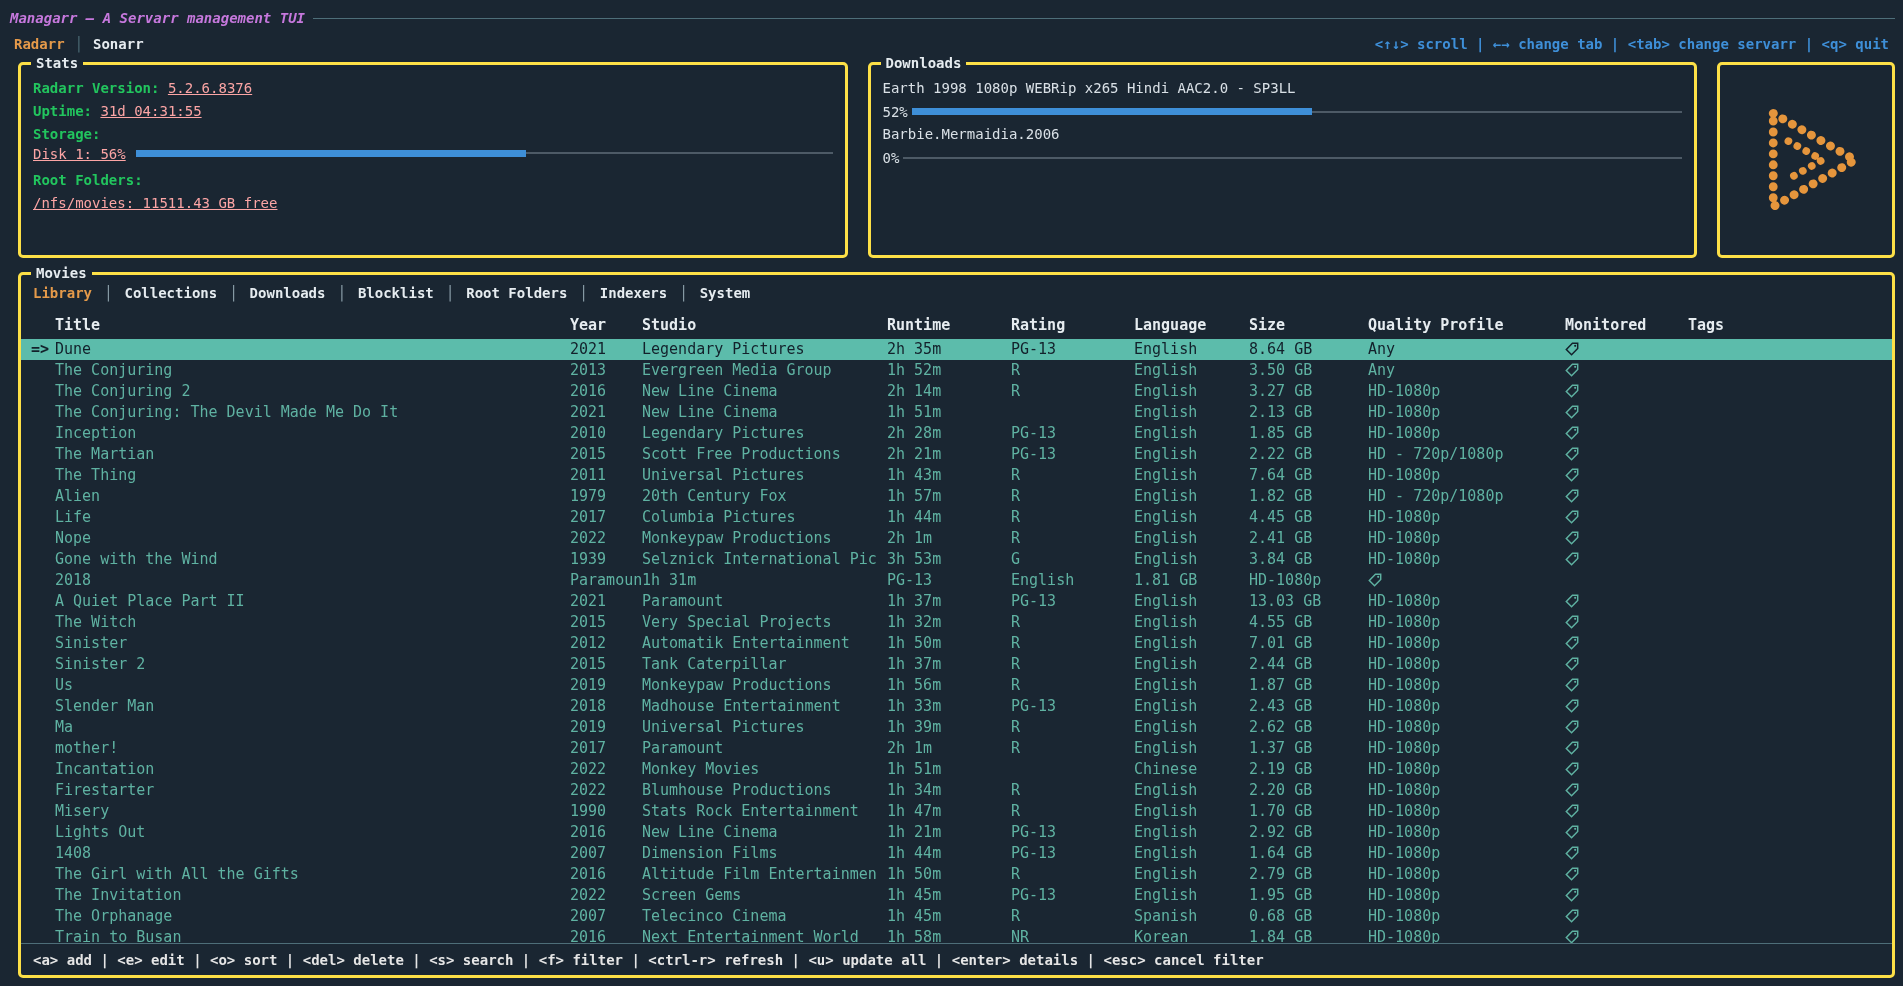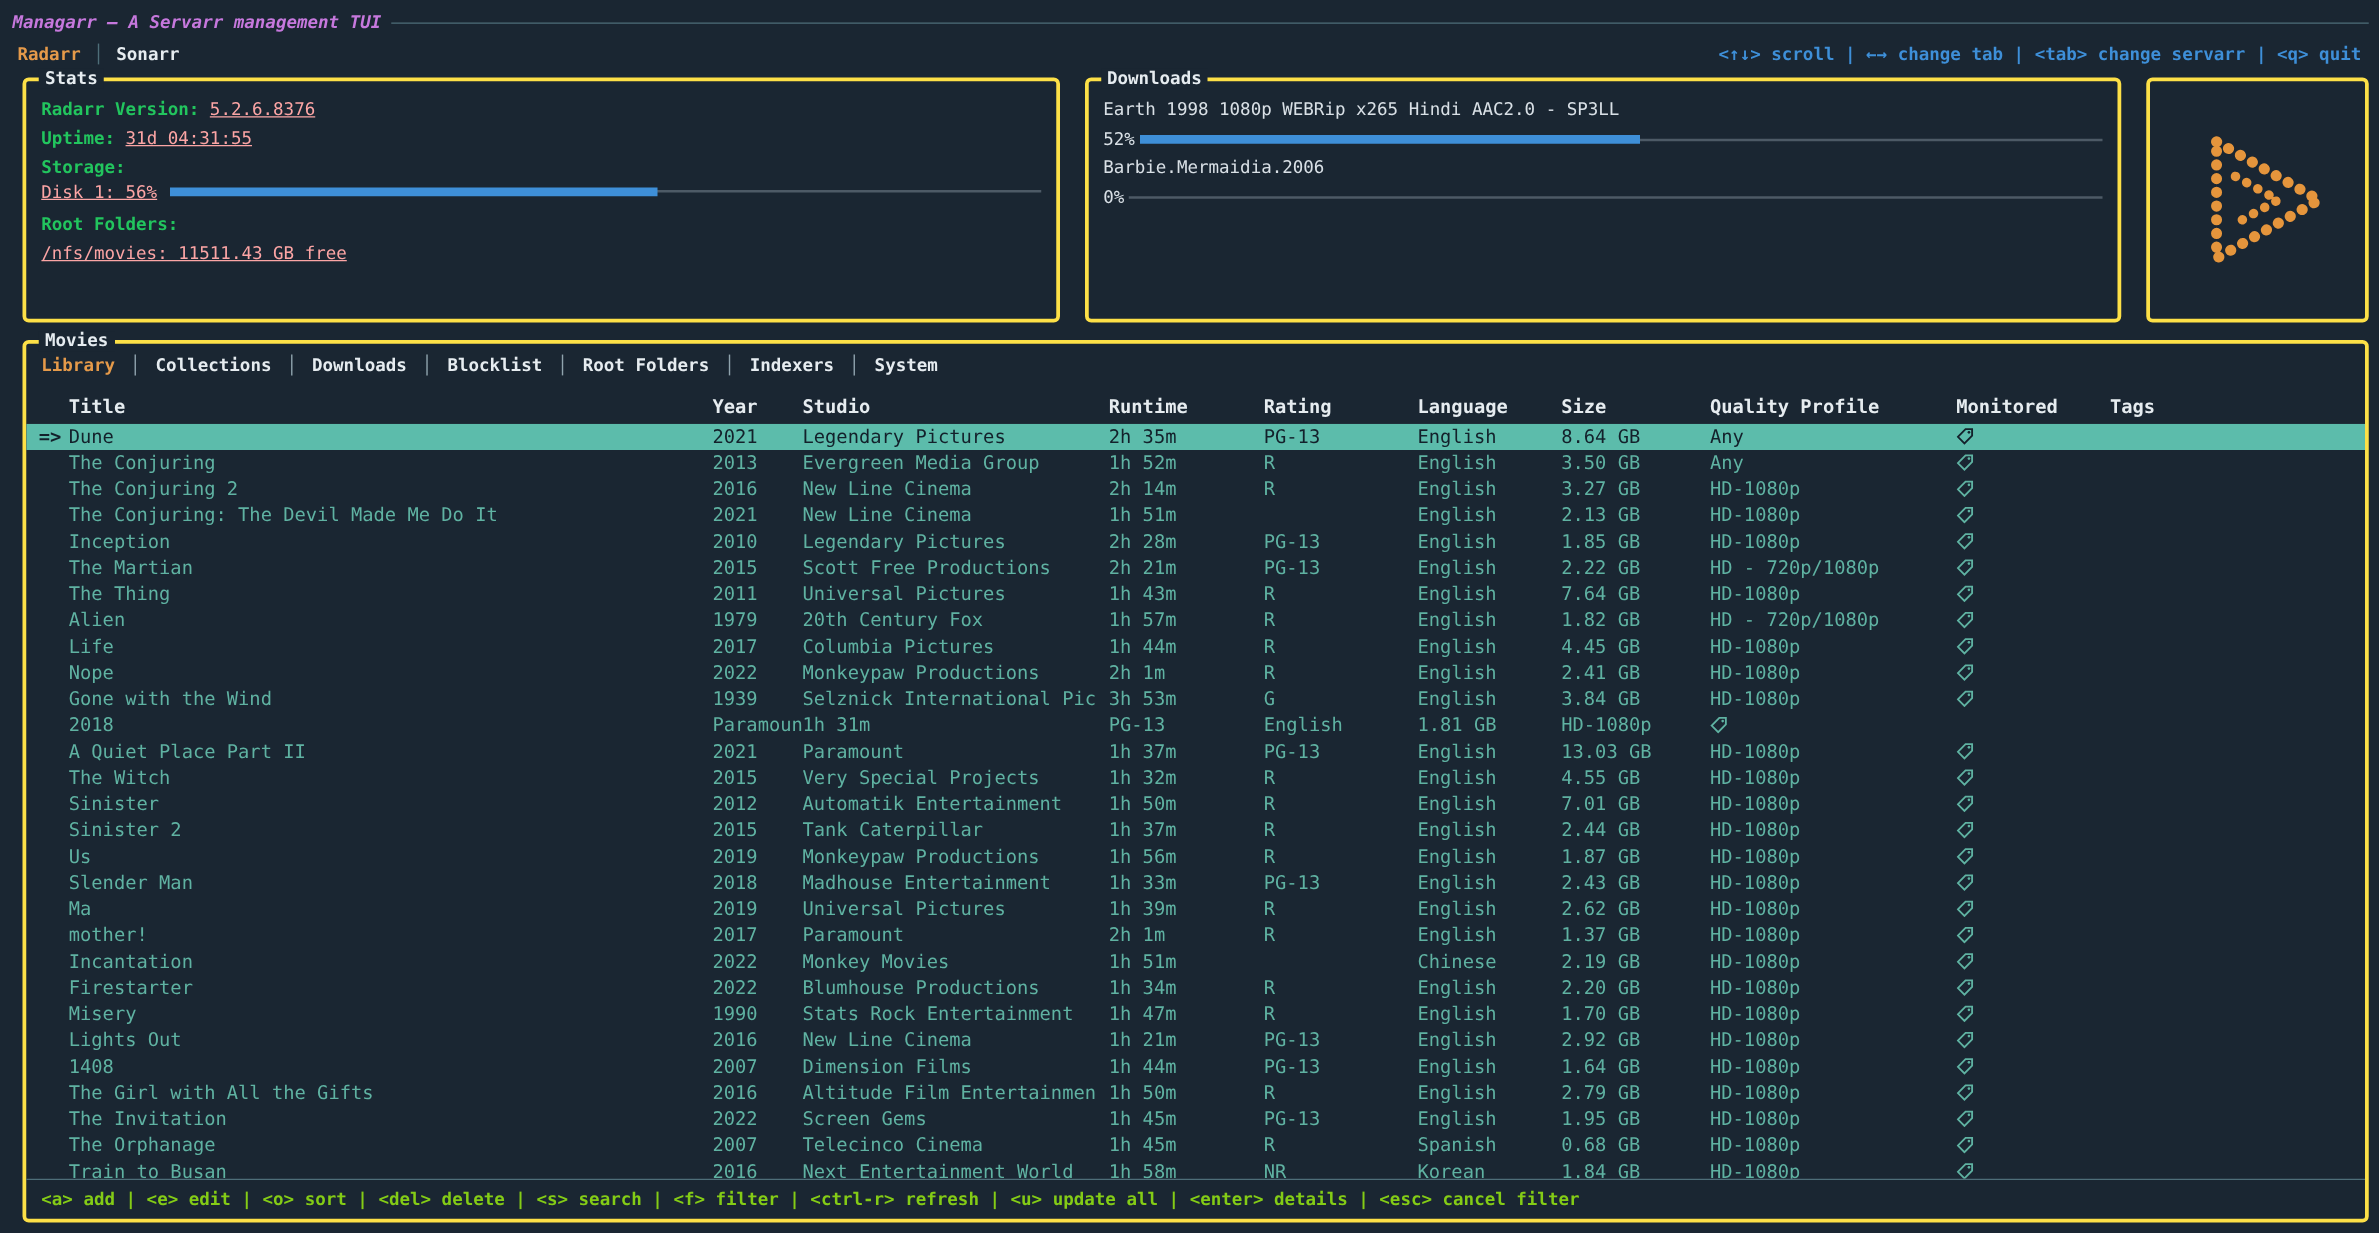--- a/index.html
+++ b/index.html
@@ -52,21 +52,21 @@
 
   .grid-row { display: grid; grid-template-columns: 34px 515px 72px 245px 124px 123px 115px 119px 197px 123px 1fr; }
   .thead { height: 28px; align-items: center; color: #e6ecf0; font-weight: bold; font-size: 15px; flex: none; margin-top: 4px; }
   .tbody { flex: 1; min-height: 0; overflow: hidden; }
   .trow { height: 21px; line-height: 21px; font-size: 15px; color: #5fb2a2; }
   .trow.selected { background: #5cbcab; color: #13212b; }
   .cell { white-space: nowrap; overflow: hidden; }
   .cell.arrow { padding-left: 10px; font-weight: bold; }
   .tag-icon { vertical-align: middle; margin-top: -2px; }
 
-  .movies-footer { flex: none; height: 32px; border-top: 1px solid #4e6e79; display: flex; align-items: center; padding: 0 12px; color: #84cc16; font-weight: bold; white-space: nowrap; }
+  .movies-footer { flex: none; height: 32px; border-top: 1px solid #4e6e79; display: flex; align-items: center; padding: 0 12px; color: #e5e5e5; font-weight: bold; white-space: nowrap; }
 
   .logo-stroke { stroke: #e5953c; }
 </style>
 </head>
 <body>
 
 <div class="screen">
 
   <div class="titlebar">
     <span class="app-title">Managarr — A Servarr management TUI</span>

